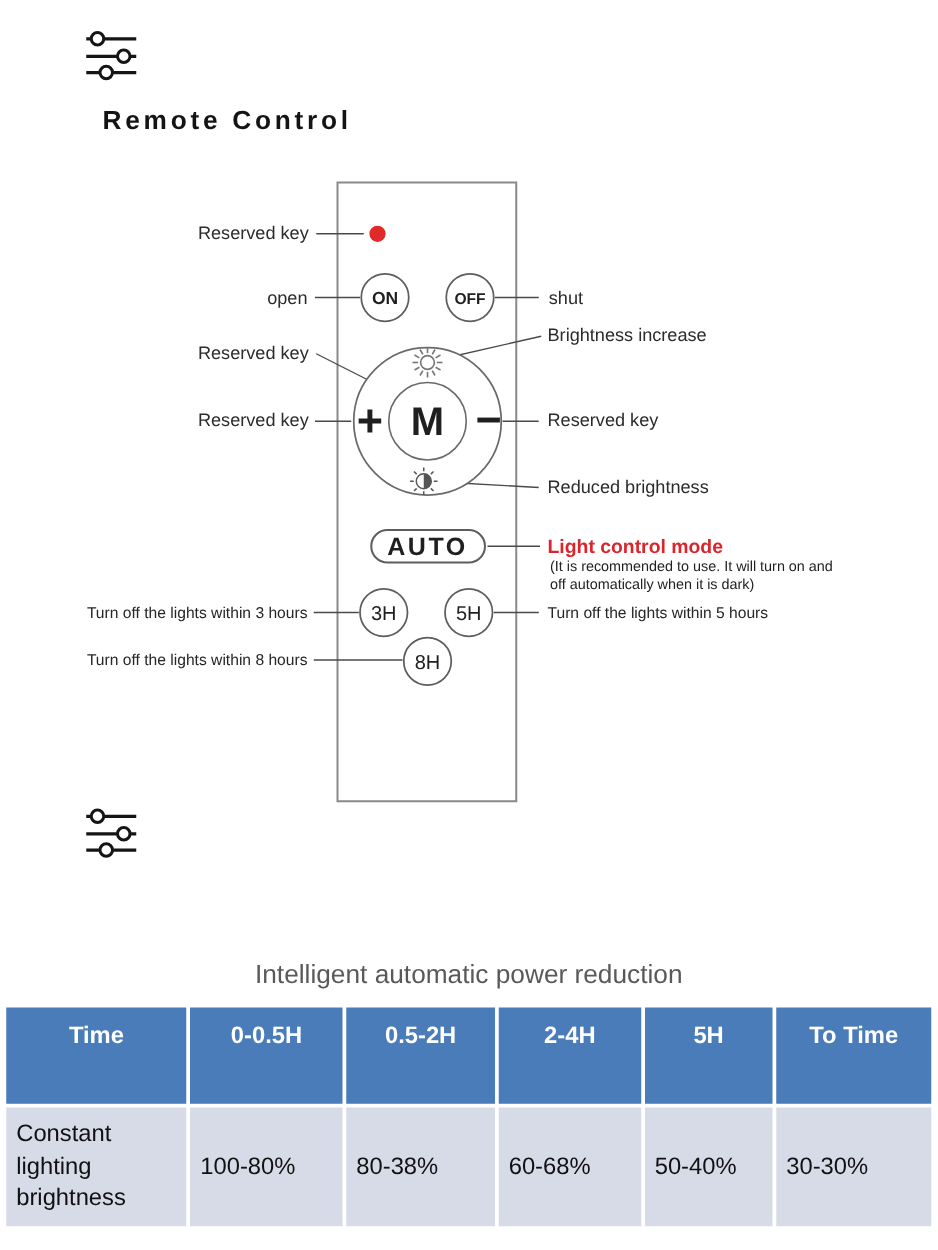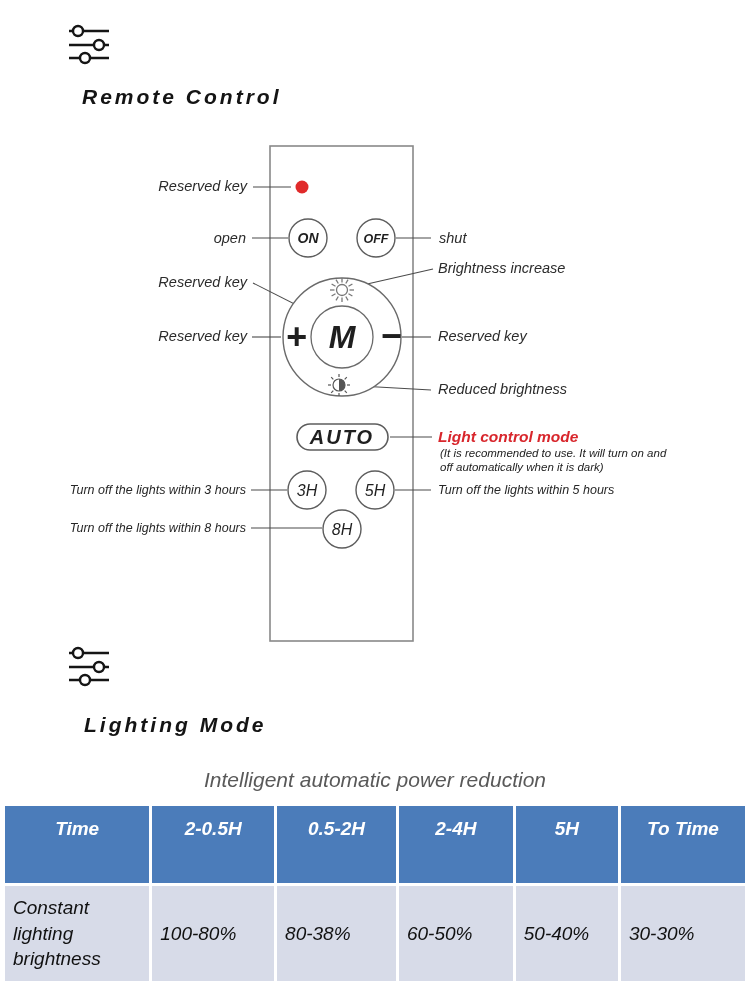--- a/index.html
+++ b/index.html
@@ -1,17 +1,17 @@
 <!DOCTYPE html>
 <html><head>
 <meta charset="utf-8">
 <style>
   html,body{margin:0;padding:0;background:#fff;}
   .page{position:relative;width:750px;height:1000px;background:#ffffff;overflow:hidden;
-        font-family:"Liberation Sans",sans-serif;font-style:italic;}
+        font-family:"Liberation Sans",sans-serif;}
   .abs{position:absolute;}
   .section-title{position:absolute;font-size:21px;font-weight:700;color:#141414;
         letter-spacing:3px;white-space:nowrap;}
   .diagram-svg{position:absolute;left:0;top:140px;}
   .diagram-svg text{font-family:"Liberation Sans",sans-serif;}
   .lbl{font-size:14.5px;fill:#2b2b2b;}
   .lbl-sm{font-size:12.5px;fill:#262626;}
   .note{font-size:11.5px;fill:#222222;}
   .btn-txt{font-weight:700;fill:#1f1f1f;}
   .caption{position:absolute;top:768px;left:0;width:750px;text-align:center;
@@ -146,48 +146,47 @@
     <g stroke="#151515" stroke-width="2.6" fill="none">
       <line x1="3" y1="9" x2="43" y2="9"></line>
       <line x1="3" y1="23" x2="43" y2="23"></line>
       <line x1="3" y1="36" x2="43" y2="36"></line>
       <circle cx="12" cy="9" r="5" fill="#ffffff" stroke-width="2.4"></circle>
       <circle cx="33" cy="23" r="5" fill="#ffffff" stroke-width="2.4"></circle>
       <circle cx="19" cy="36" r="5" fill="#ffffff" stroke-width="2.4"></circle>
     </g>
   </svg>
 
-  <div class="section-title" style="left:84px;top:713px;">Lighting Mode</div>
 
   <div class="caption">Intelligent automatic power reduction</div>
 
   <table class="power-table">
     <colgroup>
       <col style="width:19.9%">
         <col style="width:16.8%">
         <col style="width:16.4%">
       <col style="width:15.7%">
         <col style="width:14.1%">
         <col style="width:17.1%">
     </colgroup>
     <thead>
       <tr>
         <th>Time</th>
-        <th>2-0.5H</th>
+        <th>0-0.5H</th>
         <th>0.5-2H</th>
         <th>2-4H</th>
         <th>5H</th>
         <th>To Time</th>
       </tr>
     </thead>
     <tbody>
       <tr>
         <td>Constant lighting brightness</td>
         <td>100-80%</td>
         <td>80-38%</td>
-        <td>60-50%</td>
+        <td>60-68%</td>
         <td>50-40%</td>
         <td>30-30%</td>
       </tr>
     </tbody>
   </table>
 
 </div>
 
 </body></html>

